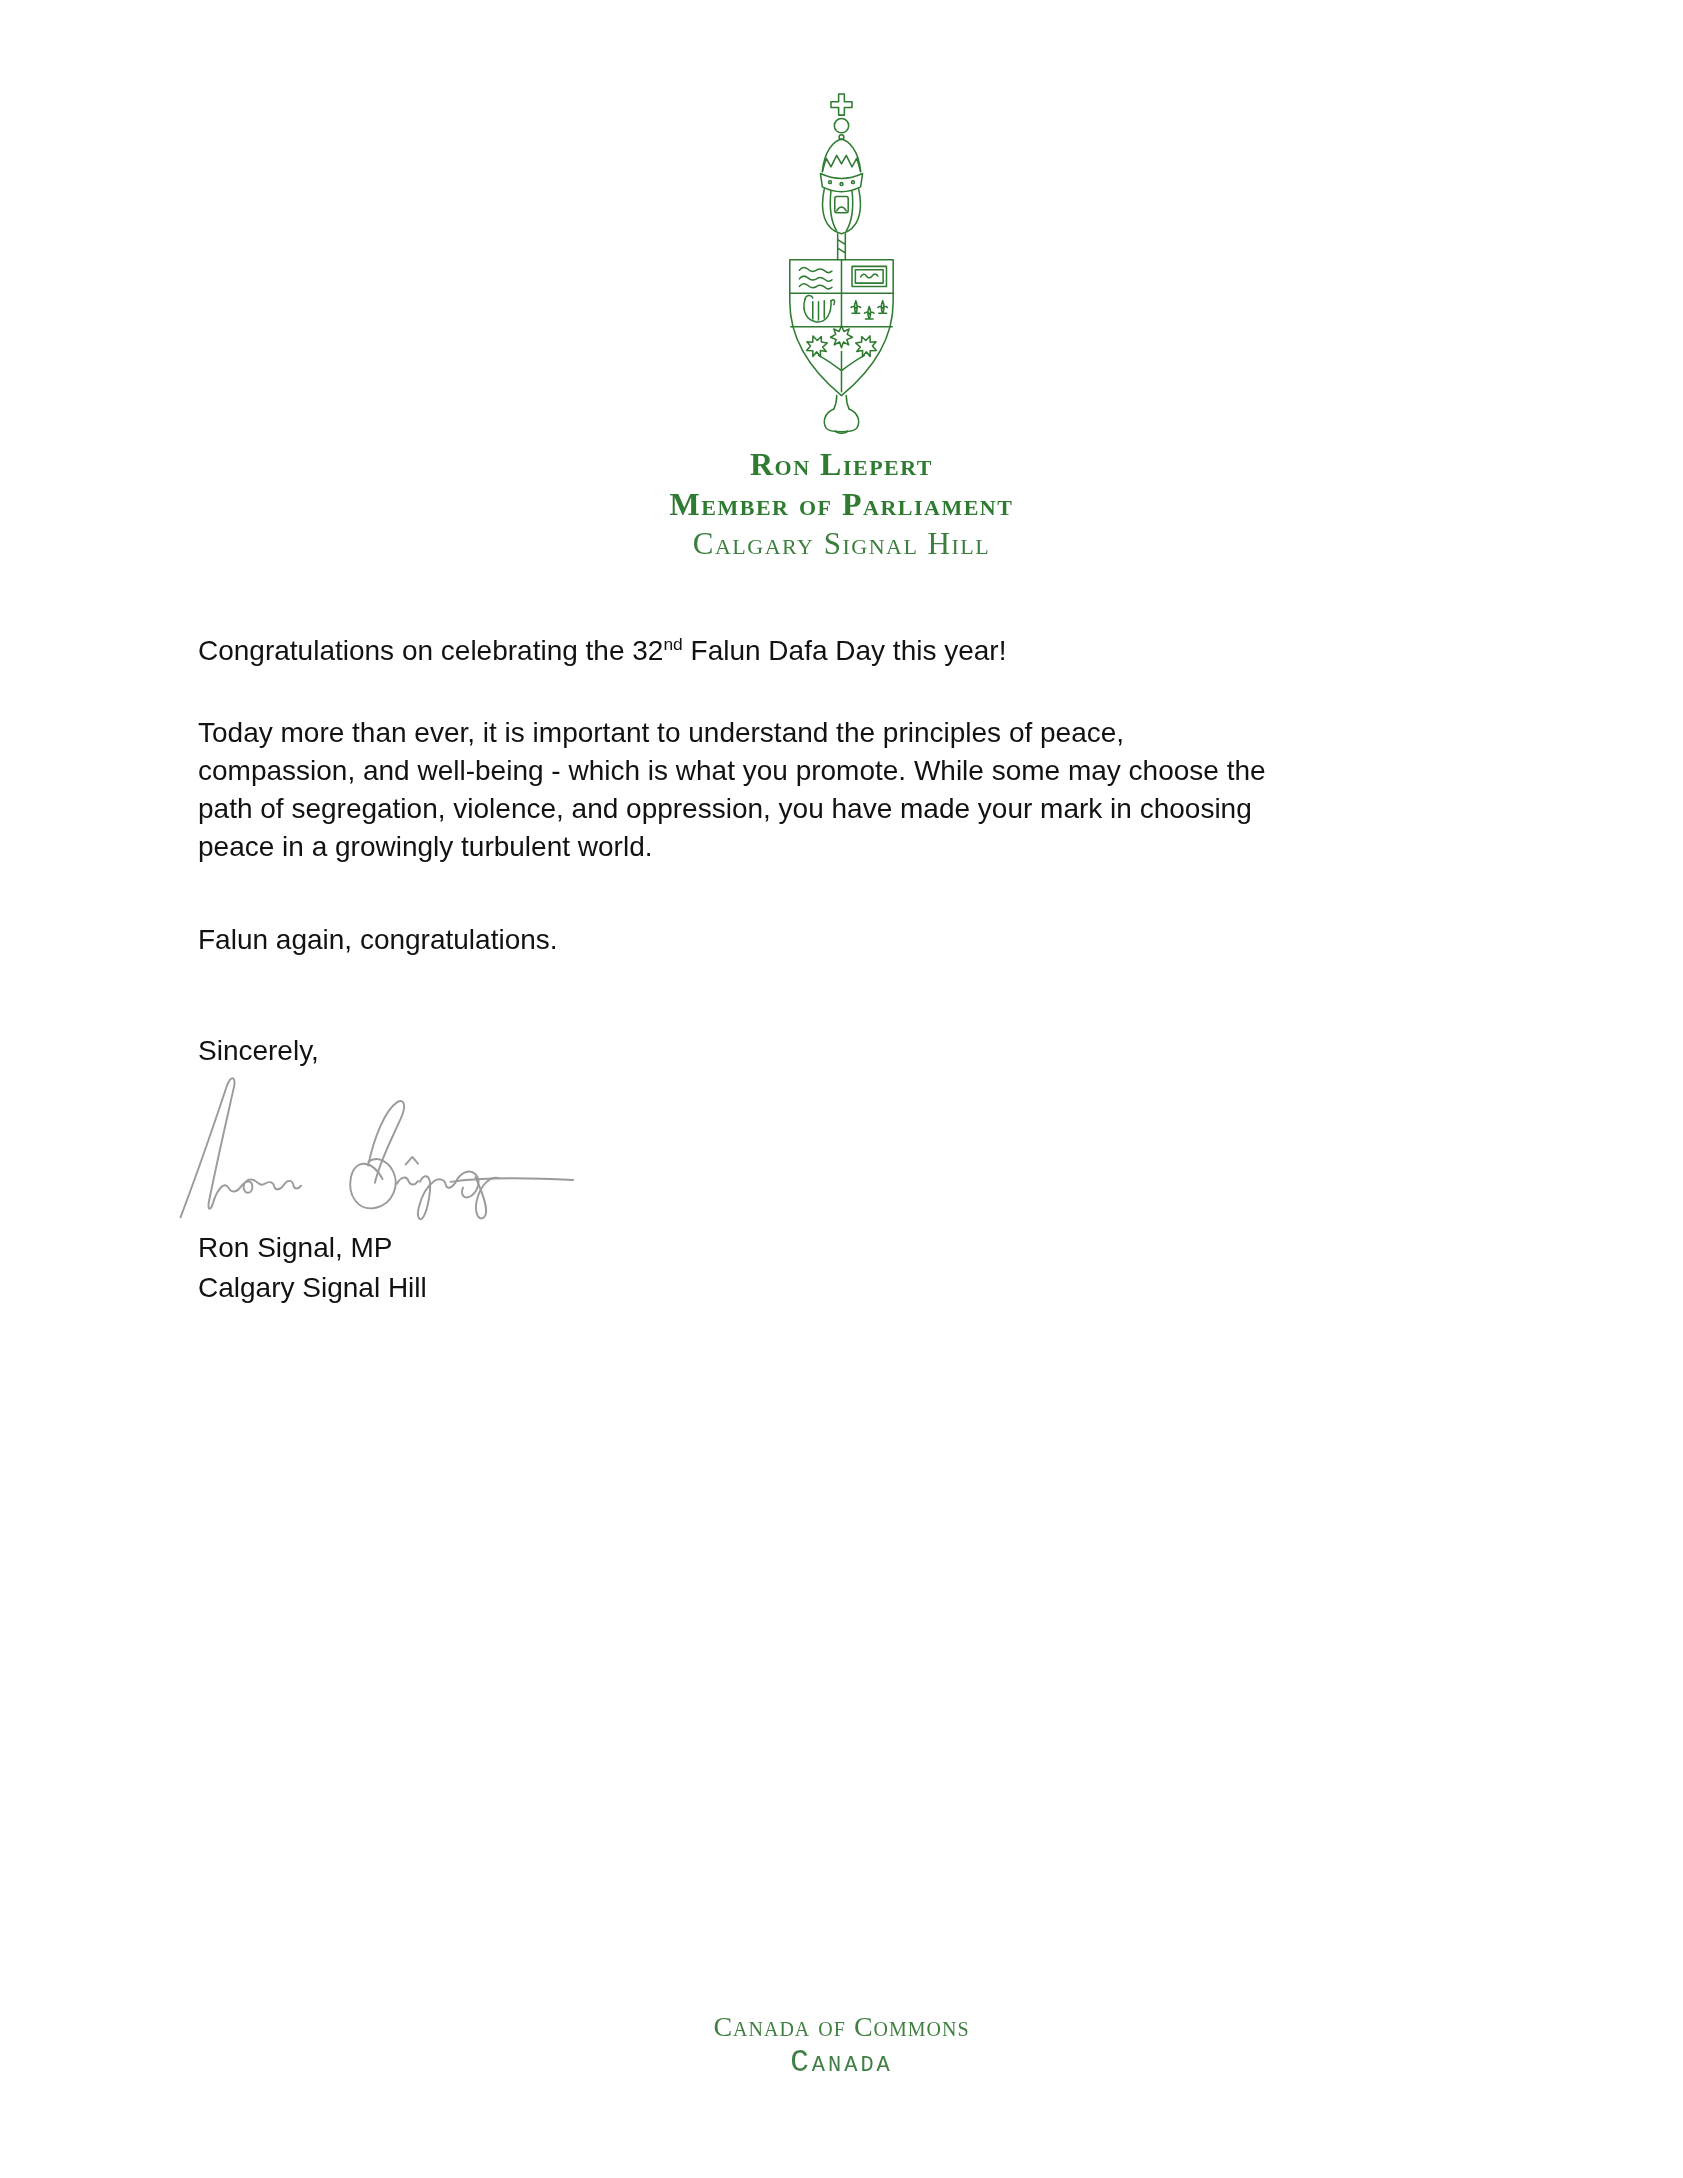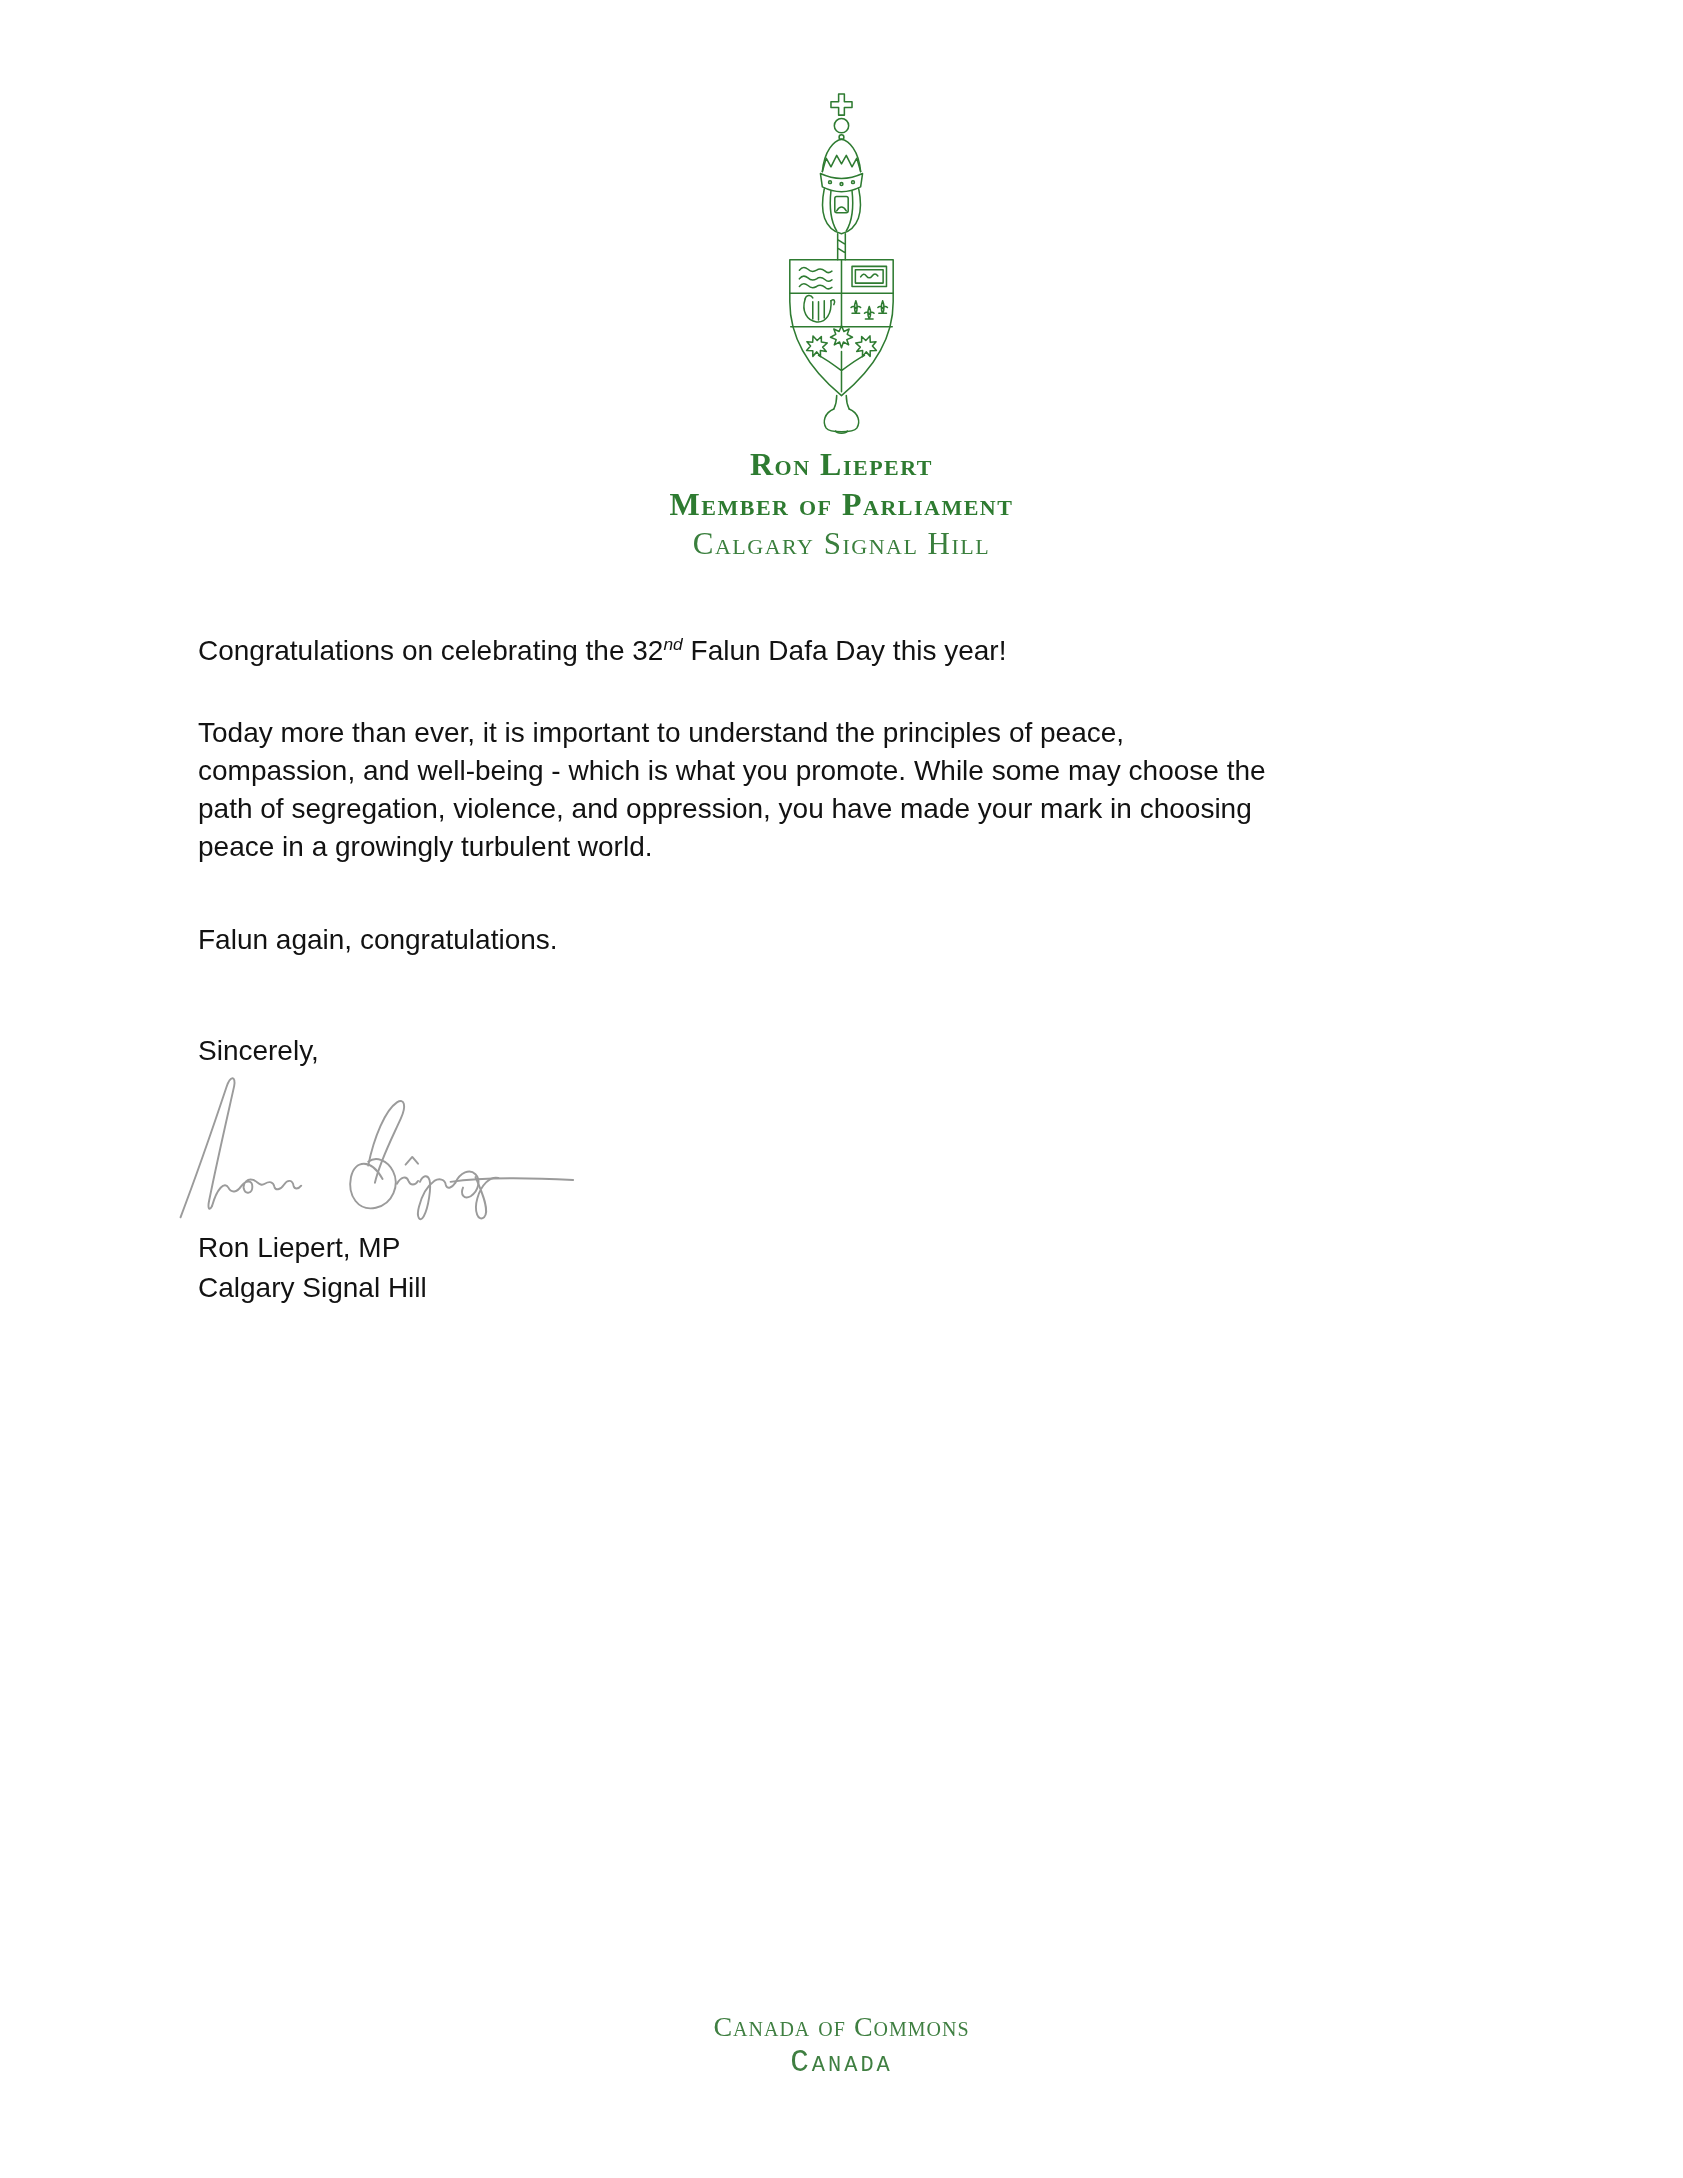--- a/index.html
+++ b/index.html
@@ -34,21 +34,21 @@
     font-size: 28px;
     line-height: 38px;
     color: #121212;
   }
   .body-text p { margin: 0; }
   .line { margin: 0; }
   .mb { margin-bottom: 38px !important; }
   .para div { white-space: nowrap; }
   .para { margin-bottom: 55px; margin-top: 44px; }
   .closing { margin-bottom: 73px !important; }
-  sup.ord { font-size: 0.62em; vertical-align: super; line-height: 0; font-style: italic; }
+  sup.ord { font-size: 0.62em; vertical-align: super; line-height: 0; }
   
   .signature { display: block; margin: -4px 0 4px -38px; }
   .signer div { line-height: 40px; }
   
   .footer { position: absolute; top: 2010px; left: 0; width: 100%; text-align: center; }
   .f1 {
     font-family: "Liberation Serif", serif;
     font-variant: small-caps;
     font-size: 28px;
     color: #3f7f41;
@@ -164,21 +164,21 @@
       <path d="M210,104 C216,74 228,46 240,38 C248,33 250,42 244,55 C234,77 222,100 217,122"></path>
       <path d="M240,123 C244,116 250,114 252,120 C254,125 259,125 262,120"></path>
       <path d="M249,103 L256,95 L262,102"></path>
       <path d="M264,121 C267,114 272,113 274,119 C276,126 273,148 268,157 C264,164 260,158 263,147 C266,135 272,125 279,120 C284,117 290,118 291,124 C292,129 297,128 301,122"></path>
       <path d="M301,122 C306,111 316,107 322,113 C328,119 325,131 317,136 C310,140 306,134 309,127"></path>
       <path d="M322,116 C330,134 337,152 331,158 C325,163 320,152 324,138 C328,124 337,115 346,117"></path>
       <path d="M296,121 C330,116 385,117 424,119"></path>
     </svg>
 
     <div class="signer">
-      <div>Ron Liepert, MP</div>
+      <div>Ron Signal, MP</div>
       <div>Calgary Signal Hill</div>
     </div>
   </div>
 
   <div class="footer">
     <div class="f1">Canada of Commons</div>
     <div class="f2">Canada</div>
   </div>
 
 </div>

